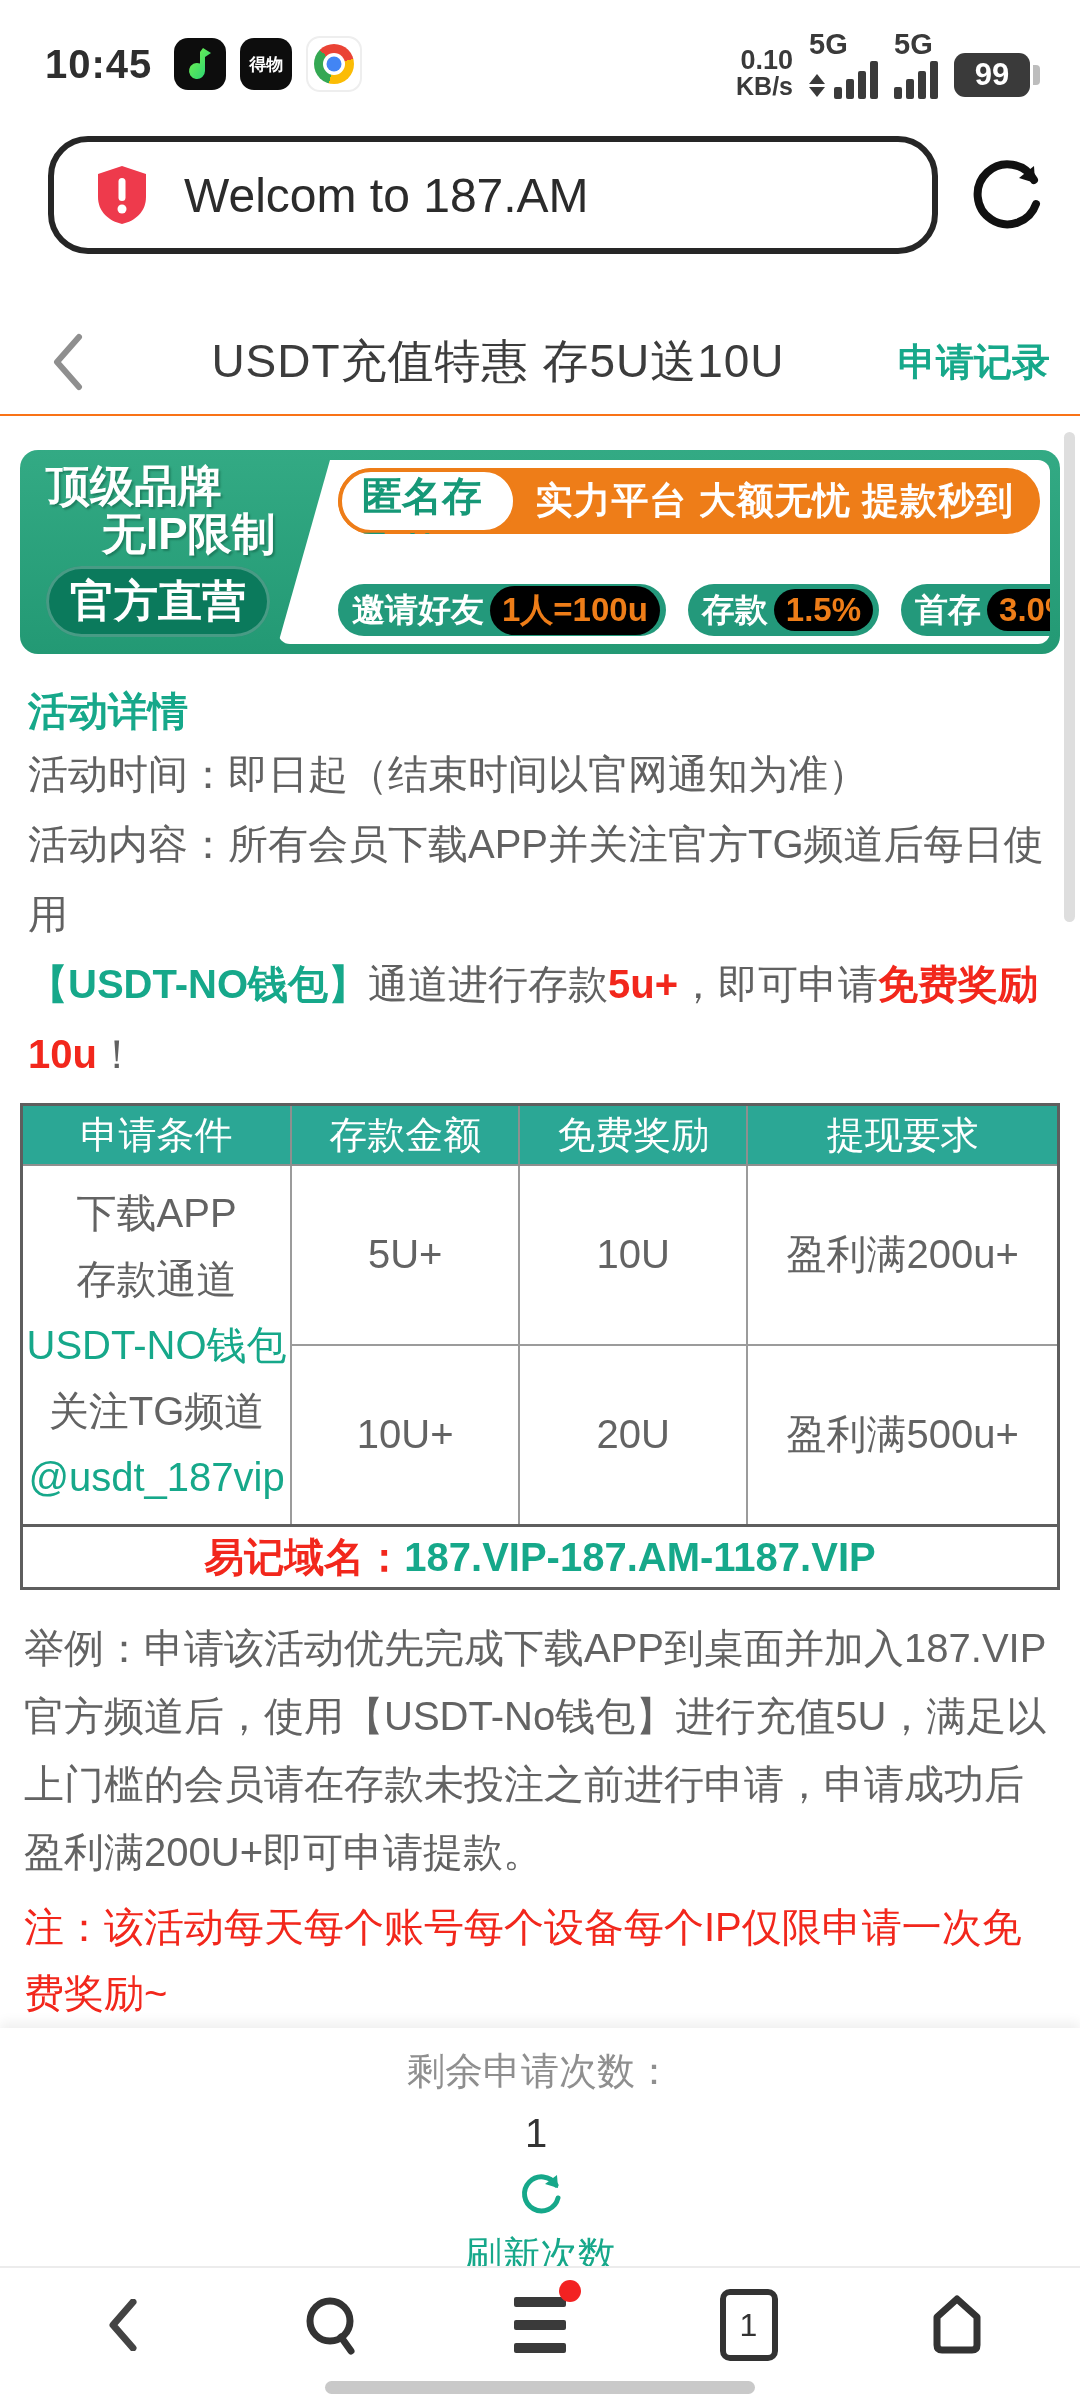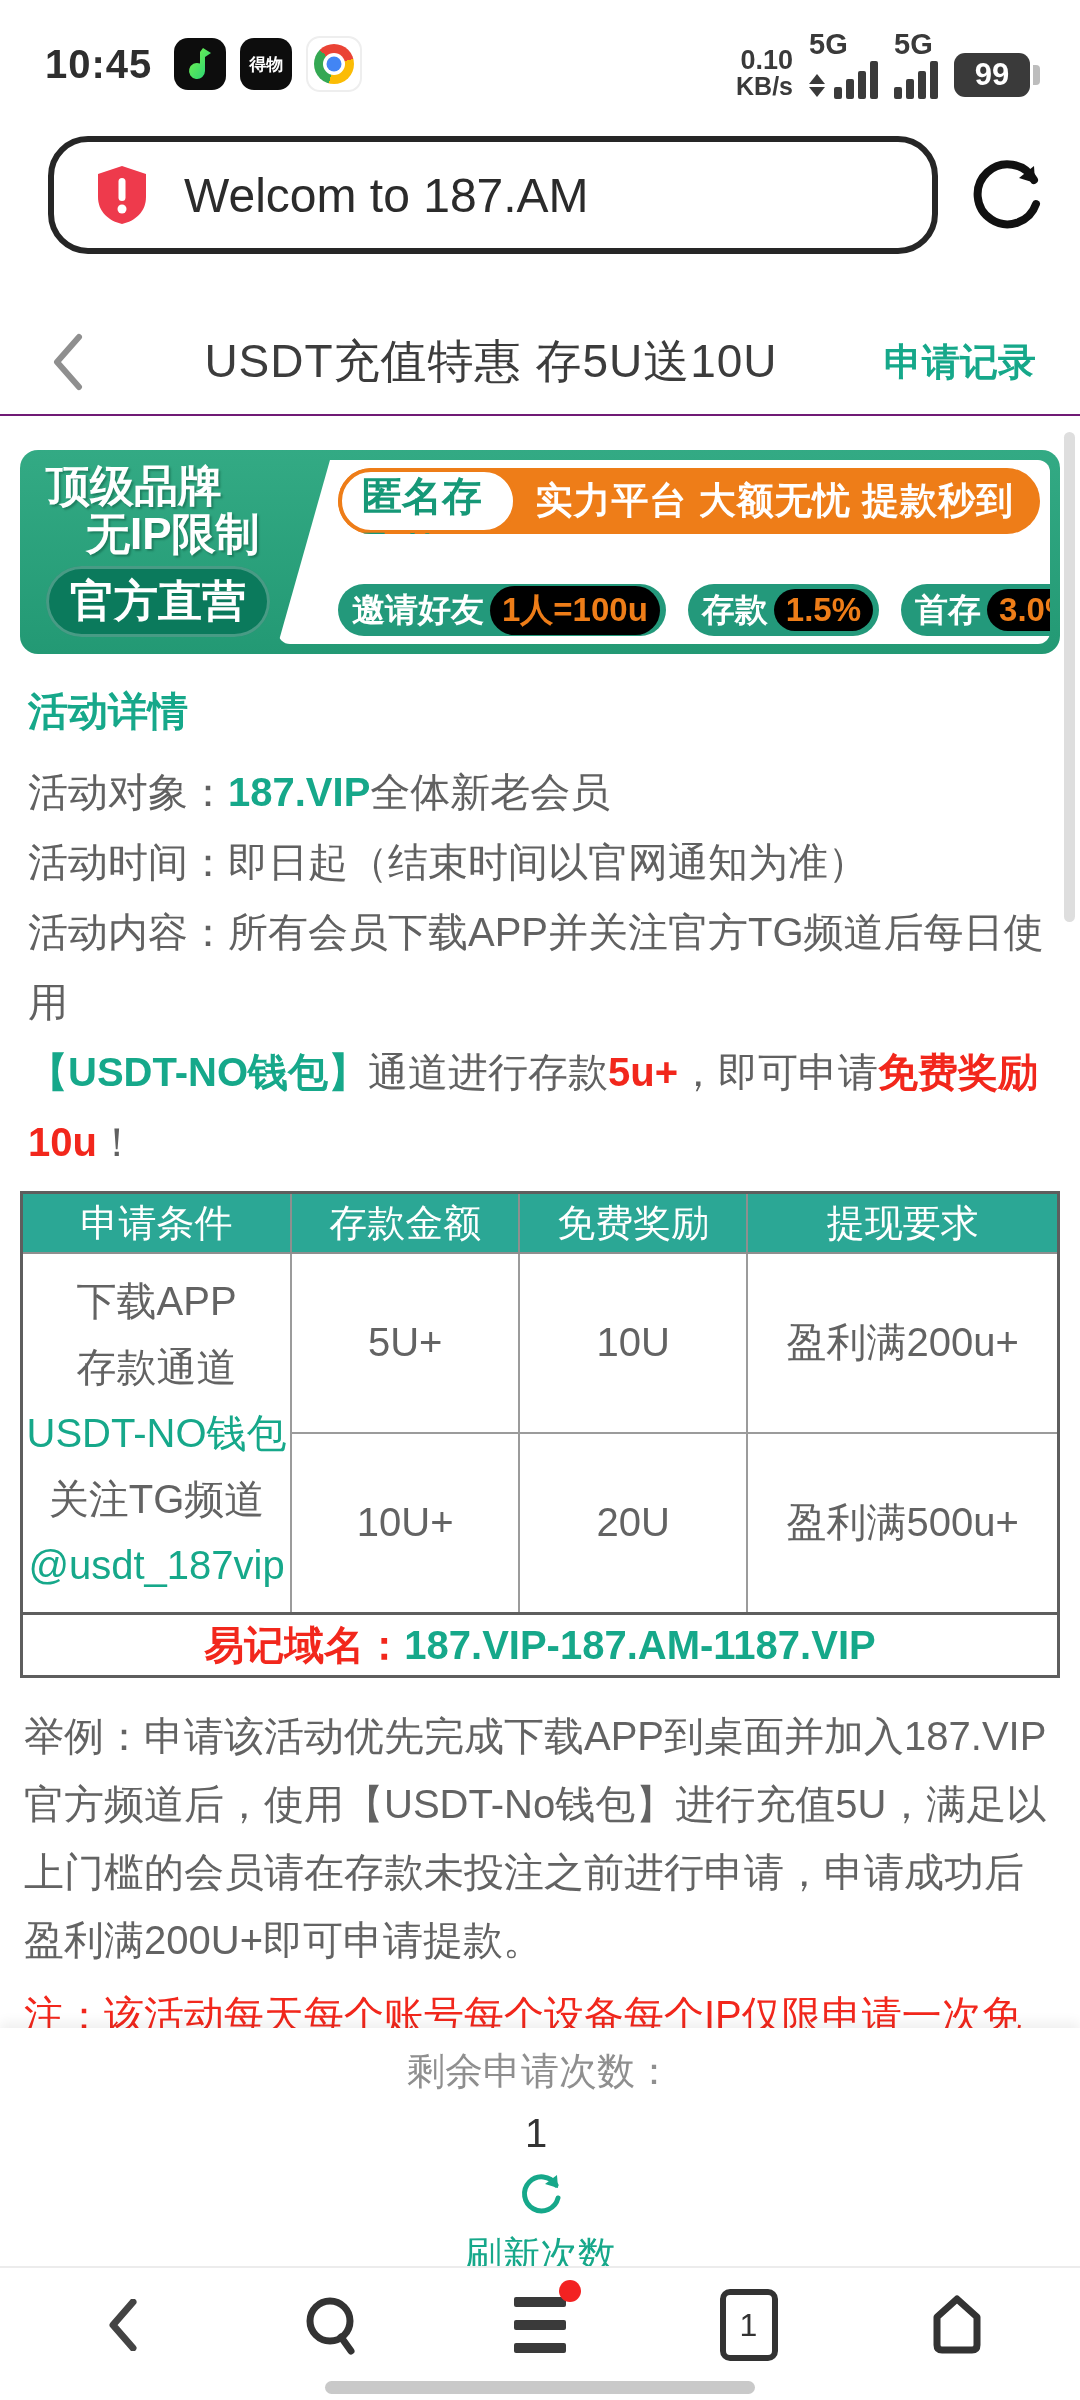--- a/index.html
+++ b/index.html
@@ -31,31 +31,31 @@
   .battery{position:relative;width:76px;height:44px;background:#3a3a3a;border-radius:11px;display:flex;align-items:center;justify-content:center;margin-bottom:2px;}
   .battery span{color:#fff;font-size:31px;font-weight:bold;}
   .battery::after{content:"";position:absolute;right:-10px;top:12px;width:7px;height:20px;background:#bdbdbd;border-radius:0 4px 4px 0;}
   
   .urlrow{display:flex;align-items:center;margin:24px 38px 0 48px;}
   .urlbar{flex:1;height:118px;border:6px solid #262626;border-radius:40px;background:#fff;display:flex;align-items:center;box-sizing:border-box;padding:0 30px 0 42px;}
   .shield{width:52px;height:60px;flex:0 0 auto;}
   .urltext{font-size:48px;color:#2b2b2b;margin-left:36px;white-space:nowrap;}
   .reload{margin-left:34px;flex:0 0 auto;cursor:pointer;}
   
-  .pagehead{margin-top:56px;height:104px;display:flex;align-items:center;padding:0 44px 0 38px;border-bottom:2px solid #701a75;}
+  .pagehead{margin-top:56px;height:104px;display:flex;align-items:center;padding:0 30px 0 38px;border-bottom:2px solid #f97316;}
   .backchev{flex:0 0 60px;}
   .ptitle{flex:1;text-align:center;font-size:46px;color:#3c3c3c;letter-spacing:1px;}
   .headaction{font-size:38px;font-weight:bold;}
   
   .content{padding:0 20px;}
   
   .banner{position:relative;margin-top:34px;height:204px;border-radius:18px;background:linear-gradient(180deg,#33AA84,#239974);overflow:hidden;}
   .bnr-left{position:absolute;left:26px;top:12px;color:#fff;font-weight:bold;z-index:2;}
   .bnr-l1{font-size:44px;line-height:48px;text-shadow:2px 2px 2px rgba(0,60,40,.35);}
-  .bnr-l2{font-size:44px;line-height:48px;margin-left:40px;text-shadow:2px 2px 2px rgba(0,60,40,.35);}
+  .bnr-l2{font-size:44px;line-height:48px;margin-left:56px;text-shadow:2px 2px 2px rgba(0,60,40,.35);}
   .bnr-badge{margin-top:8px;display:inline-block;background:#0B7A5C;border-radius:999px;padding:6px 24px;font-size:44px;font-weight:bold;color:#fff;box-shadow:inset 0 0 0 3px rgba(255,255,255,.25);}
   .bnr-white{position:absolute;left:258px;right:10px;top:10px;bottom:10px;background:#fff;border-radius:12px;clip-path:polygon(52px 0,100% 0,100% 100%,0 100%);padding:8px 10px 8px 60px;box-sizing:border-box;display:flex;flex-direction:column;justify-content:space-between;}
   .bnr-row1{display:flex;align-items:stretch;height:66px;border-radius:999px;background:#EE7D18;overflow:hidden;width:fit-content;}
   .bnr-pillmain{background:#fff;border:4px solid #EE7D18;border-radius:999px;display:flex;align-items:center;padding:0 20px;font-size:40px;font-weight:bold;color:#169877;box-sizing:border-box;}
   .bnr-orange{display:flex;align-items:center;padding:0 26px 0 18px;color:#fff;font-size:37px;font-weight:bold;letter-spacing:1px;white-space:nowrap;}
   .bnr-row2{display:flex;gap:22px;align-items:flex-end;}
   .gpill{display:flex;align-items:center;background:#23997B;border-radius:999px;padding:5px 6px 5px 14px;height:52px;box-sizing:border-box;}
   .gpill .lab{color:#fff;font-size:33px;font-weight:bold;white-space:nowrap;margin-right:6px;}
   .gpill .val{background:#000000;border-radius:999px;padding:2px 12px;font-size:33px;font-weight:bold;color:#EE7D18;white-space:nowrap;display:flex;align-items:center;gap:2px;}
   
@@ -214,23 +214,20 @@
           <span class="val">
               <span>3.0%</span>
             </span>
         </div>
 
       </div>
     </div>
   </div>
 
   <div class="sechead teal">活动详情</div>
-  <div class="pline first-line">
-    <span>活动对象：</span><b class="teal">187.VIP</b><span>全体新老会员</span>
-  </div>
   <div class="pline">活动时间：即日起（结束时间以官网通知为准）</div>
   <div class="pline">活动内容：所有会员下载APP并关注官方TG频道后每日使用</div>
   <div class="pline">
     <b class="teal">【USDT-NO钱包】</b><span>通道进行存款</span><b class="red">5u+</b><span>，即可申请</span><b class="red">免费奖励10u</b><span>！</span>
   </div>
 
   <table class="promo">
     <colgroup>
         <col style="width:26%">
         <col style="width:22%">

